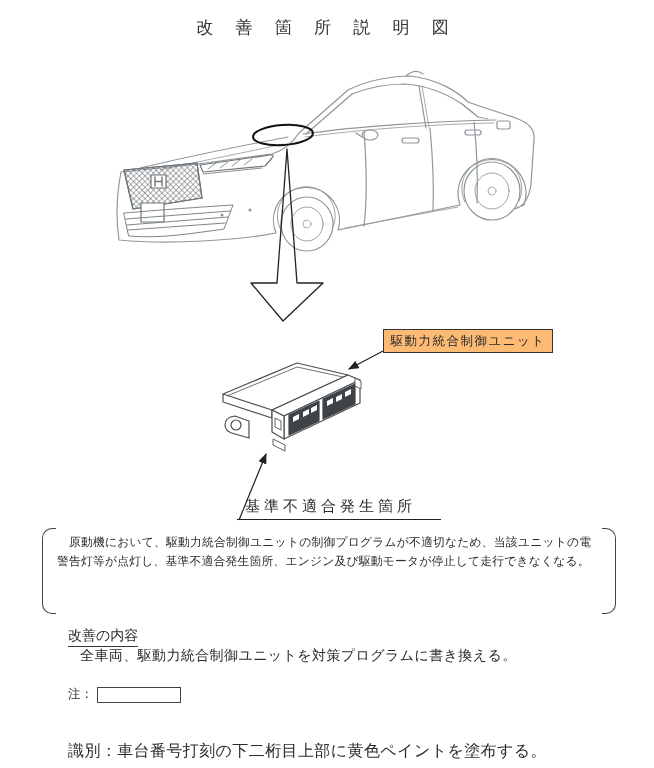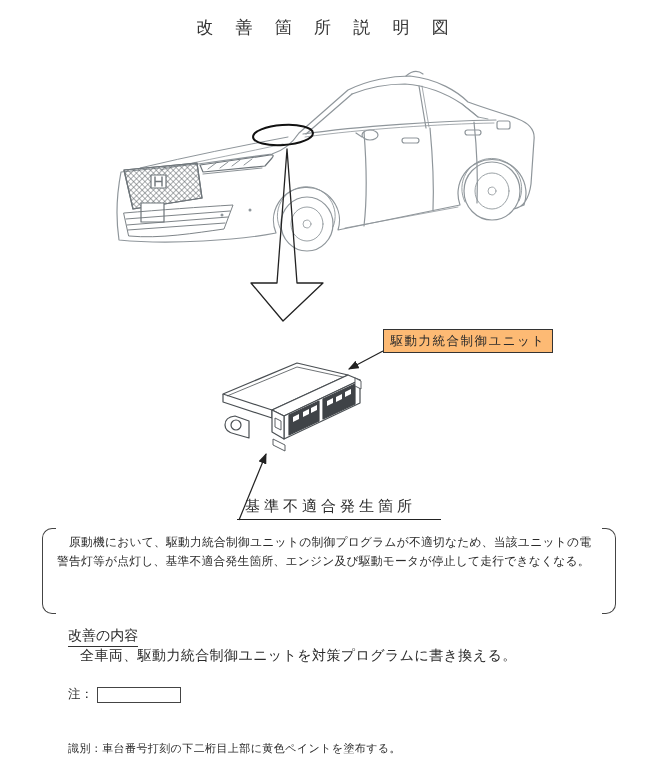--- a/index.html
+++ b/index.html
@@ -42,21 +42,21 @@
   }
   #problem .text{position:absolute;left:15px;top:6px;right:13px;}
   #problem .line{font-size:11.8px;line-height:19.4px;letter-spacing:0.2px;white-space:nowrap;font-family:Liberation Mono, monospace;}
   
   #remedy-heading{top:627px;left:68px;font-size:14px;border-bottom:1px solid #333;padding-bottom:1px;}
   #remedy-body{top:647px;left:80px;font-size:14px;letter-spacing:0.4px;}
   
   #note-row{top:686px;left:68px;display:flex;align-items:center;font-size:12.5px;}
   #note-box{display:inline-block;width:82px;height:14px;border:1px solid #444;background:#fff;margin:0 8px 0 4px;}
   
-  #ident{top:741px;left:68px;font-size:11px;letter-spacing:0.4px;}
+  #ident{top:741px;left:68px;font-size:16px;letter-spacing:0.4px;}
 </style>
 </head>
 <body>
 
 <div id="title" class="abs nowrap">改 善 箇 所 説 明 図</div>
 
 <svg id="diagram" class="abs" width="654" height="470" viewBox="0 0 654 470">
   <defs>
     <pattern id="hatchA" width="4" height="4" patternUnits="userSpaceOnUse" patternTransform="rotate(45)">
       <line x1="0" y1="0" x2="0" y2="4" stroke="#5a5f63" stroke-width="1"></line>

